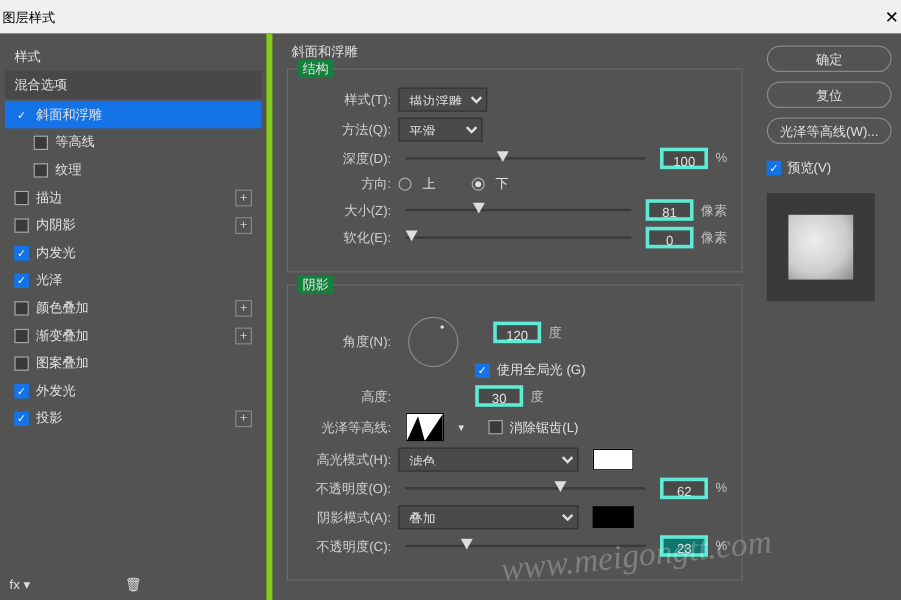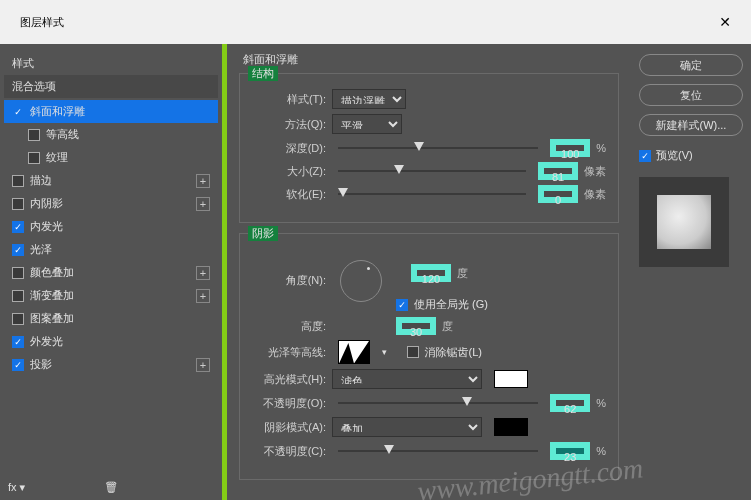--- a/index.html
+++ b/index.html
@@ -1,17 +1,17 @@
 <!DOCTYPE html>
 <html><head>
 <meta charset="utf-8">
 <style>
 *{box-sizing:border-box;margin:0;padding:0;font-family:"Microsoft YaHei",sans-serif;font-size:11px;color:#e0e0e0;user-select:none}
 body{background:#535353;width:751px;height:500px;overflow:hidden;position:relative}
-.titlebar{height:44px;background:#f0f0f0;display:flex;align-items:center;padding:0 20px;justify-content:space-between}
+.titlebar{height:28px;background:#f0f0f0;display:flex;align-items:center;padding:0 2px;justify-content:space-between}
 .titlebar span{color:#000}
 .close-x{color:#000;font-size:14px;cursor:pointer}
 .body{display:flex;height:472px;background:#535353}
 .left{width:227px;padding:8px 4px;border-right:5px solid #84cc16}
 .style-hdr{padding:4px 8px;background:#535353}
 .blend-hdr{padding:4px 8px;background:#484848}
 .style-list{margin-top:2px}
 .style-item{display:flex;align-items:center;padding:4px 8px;gap:6px;position:relative}
 .style-item.active{background:#1473e6;color:#fff}
 .style-item.sub{padding-left:24px}
@@ -23,21 +23,21 @@
 .mid{flex:1;padding:8px 12px;position:relative}
 .section-title{margin-bottom:6px;padding-left:4px}
 .fieldset{border:1px solid #6a6a6a;padding:10px 12px 14px;margin-bottom:10px;position:relative}
 .fieldset .legend{position:absolute;top:-8px;left:8px;background:#15803d;padding:0 4px}
 .row{display:flex;align-items:center;margin:5px 0;gap:6px}
 .lbl{width:74px;text-align:right;color:#d0d0d0}
 select,.sel{background:#4a4a4a;border:1px solid #333;color:#e0e0e0;height:20px;padding:4px 4px;min-width:70px}
 .slider{flex:1;height:14px;position:relative;margin:0 6px}
 .slider::before{content:"";position:absolute;top:6px;left:0;right:0;height:2px;background:#3a3a3a}
 .thumb{position:absolute;top:1px;width:0;height:0;border-left:5px solid transparent;border-right:5px solid transparent;border-top:9px solid #ddd}
-.numbox{width:40px;height:18px;background:#4a4a4a;border:6px solid #5eead4;text-align:center;line-height:18px}
+.numbox{width:40px;height:18px;background:#4a4a4a;border:3px solid #5eead4;text-align:center;line-height:18px}
 .unit{color:#c0c0c0}
 .radio{width:11px;height:11px;border-radius:50%;border:1px solid #aaa;display:inline-block;margin-right:3px;position:relative}
 .radio.on::after{content:"";position:absolute;inset:2px;border-radius:50%;background:#ddd}
 .angle-ring{width:42px;height:42px;border:1px solid #888;border-radius:50%;position:relative;margin:0 8px}
 .angle-ring::after{content:"";position:absolute;width:3px;height:3px;background:#ddd;border-radius:50%;top:6px;left:26px}
 .gloss-box{width:32px;height:24px;background:#fff;border:1px solid #000;position:relative;margin:0 6px}
 .gloss-box svg{position:absolute;inset:0}
 .swatch{width:34px;height:18px;border:1px solid #000;margin-left:6px}
 .btn-row{display:flex;gap:20px;justify-content:center;margin-top:25px}
 .btn{background:#5a5a5a;border:1px solid #3a3a3a;padding:3px 14px;border-radius:10px;cursor:pointer}
@@ -136,20 +136,28 @@
       </div>
       <div class="row">
         <span class="lbl">深度(D):</span>
         <div class="slider">
             <span class="thumb" style="left:38%"></span>
           </div>
         <span class="numbox">100</span>
         <span class="unit">%</span>
       </div>
       <div class="row">
+        <span class="lbl">方向:</span>
+        <span class="radio"></span>
+          <span>上</span>
+        <span style="width:18px"></span>
+        <span class="radio on"></span>
+          <span>下</span>
+      </div>
+      <div class="row">
         <span class="lbl">大小(Z):</span>
         <div class="slider">
             <span class="thumb" style="left:30%"></span>
           </div>
         <span class="numbox">81</span>
         <span class="unit">像素</span>
       </div>
       <div class="row">
         <span class="lbl">软化(E):</span>
         <div class="slider">
@@ -225,21 +233,21 @@
     <div class="btn-row">
       <span class="btn">设置为默认值</span>
       <span class="btn">复位为默认值</span>
     </div>
     <div class="watermark">www.meigongtt.com</div>
   </div>
 
   <div class="right">
     <div class="rbtn">确定</div>
     <div class="rbtn">复位</div>
-    <div class="rbtn">新建样式(W)...</div>
+    <div class="rbtn">光泽等高线(W)...</div>
     <div class="preview-cb">
       <span class="cb on"></span>
       <span>预览(V)</span>
     </div>
     <div class="preview">
       <div class="preview-inner"></div>
     </div>
   </div>
 </div>
 

